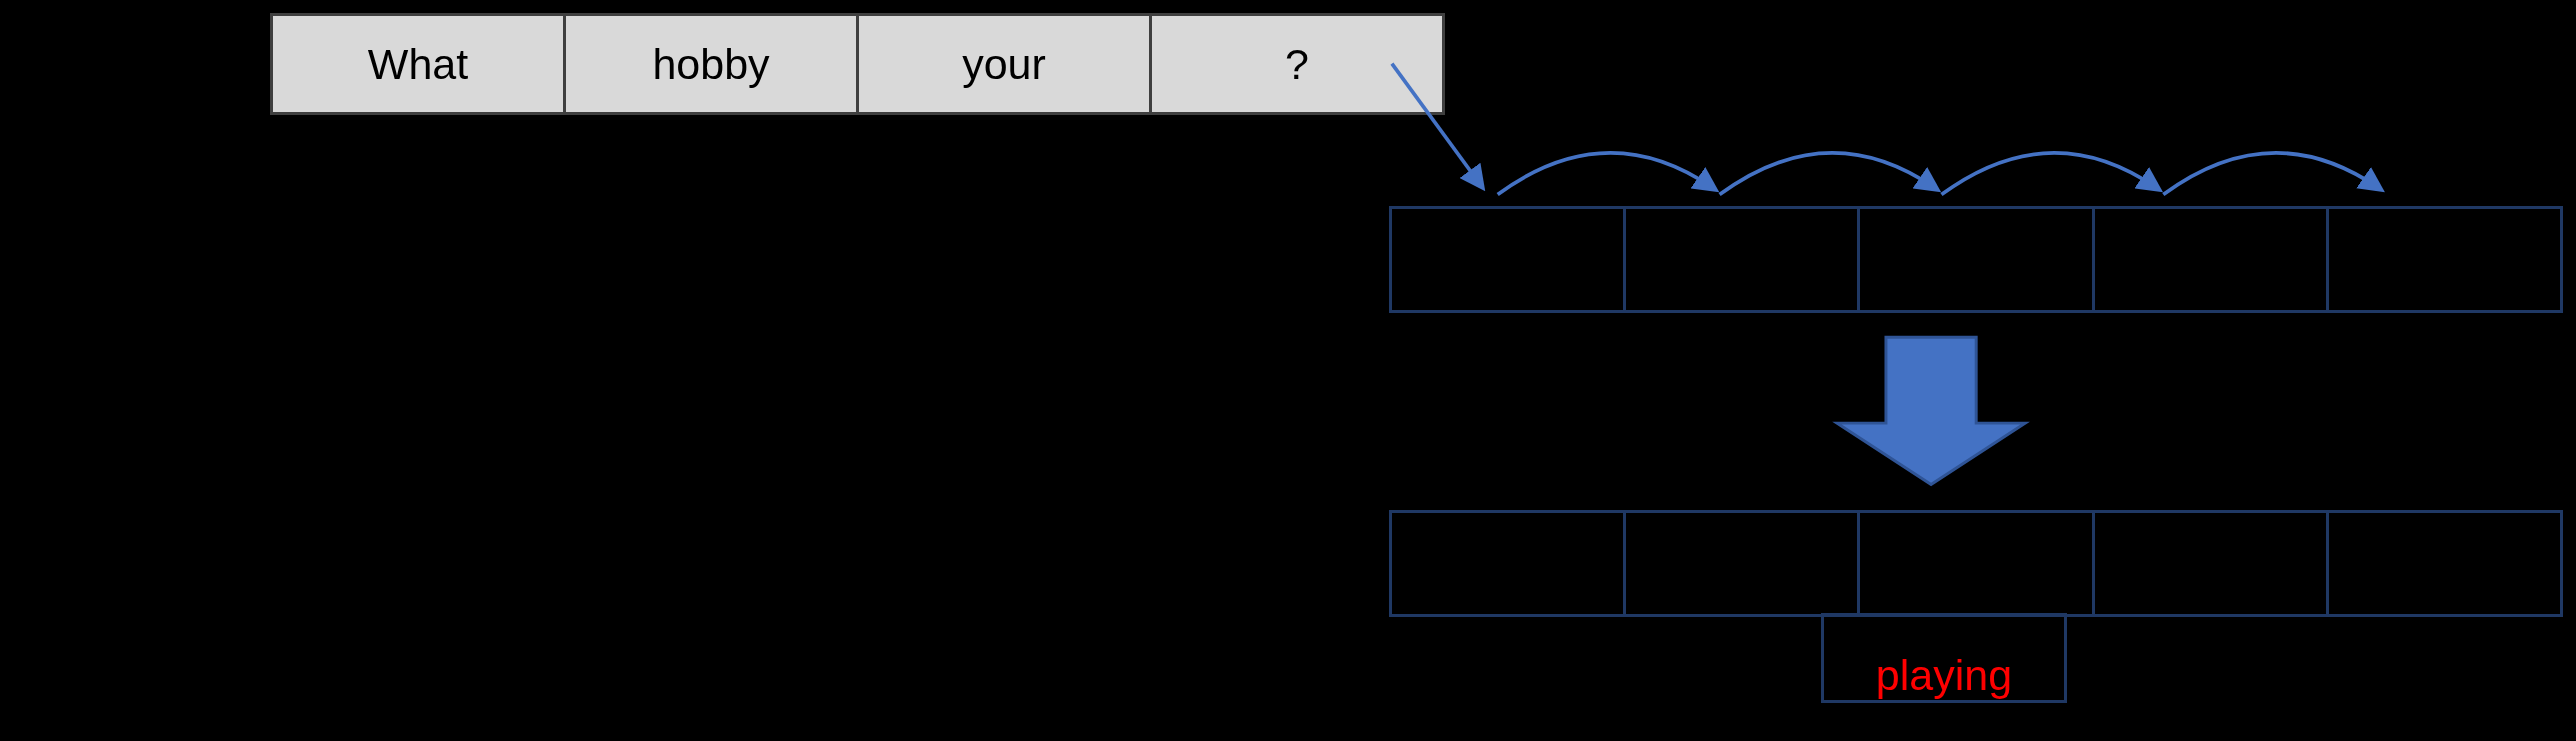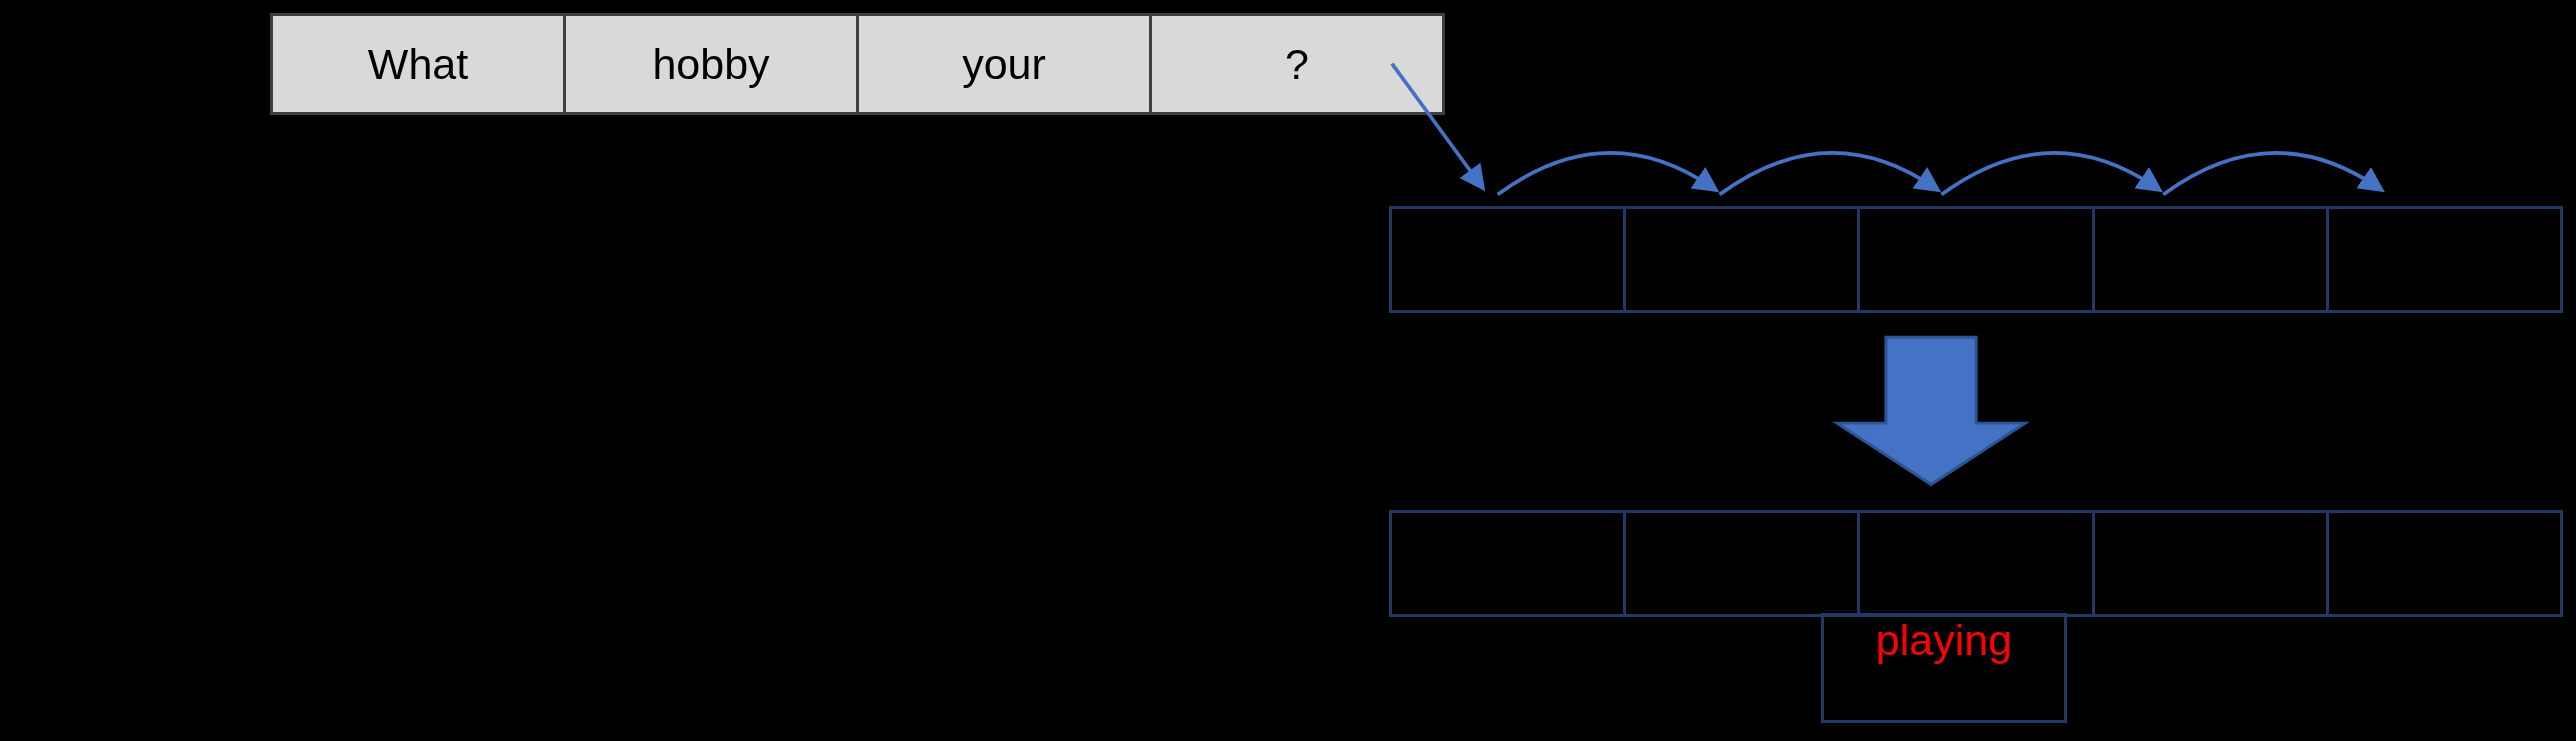--- a/index.html
+++ b/index.html
@@ -45,24 +45,24 @@
     background: transparent;
     border: 3px solid #1f3864;
     border-right: none;
   }
   .ecell:last-child { border-right: 3px solid #1f3864; }
 
   
   .output-cell {
     position: absolute;
     left: 1821px; top: 613px;
-    width: 246px; height: 110px;
+    width: 246px; height: 90px;
     border: 3px solid #1f3864;
     display: flex;
-    align-items: flex-start;
+    align-items: flex-end;
     justify-content: center;
   }
   .output-text { font-size: 43px; color: #ff0000; }
 
   
   .overlay {
     position: absolute;
     left: 0; top: 0;
     width: 2576px; height: 742px;
     pointer-events: none;

